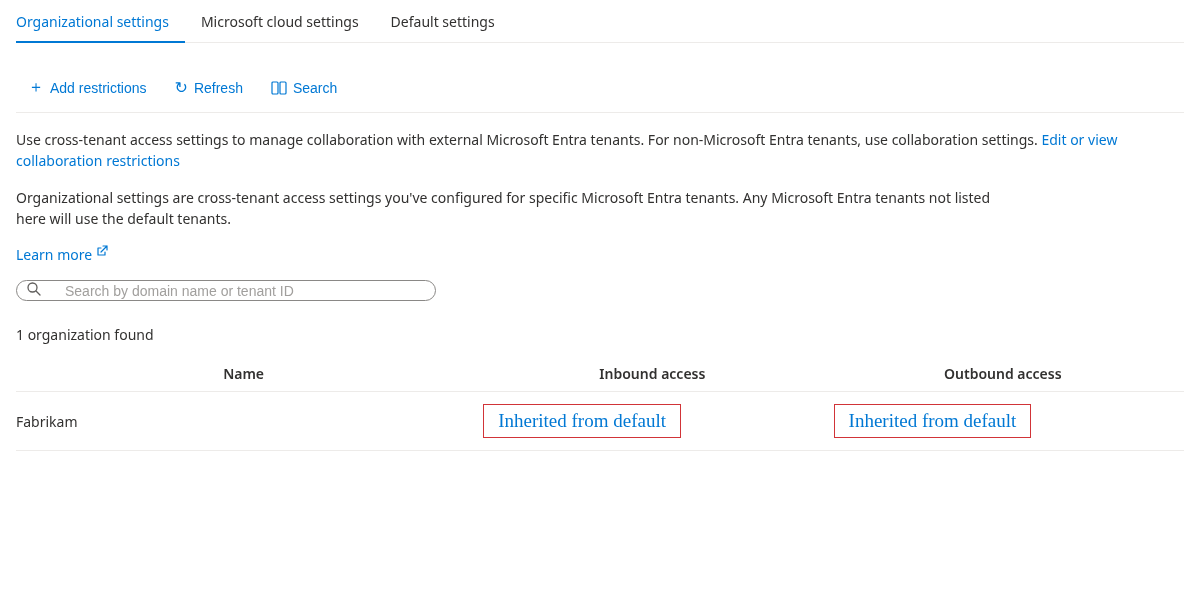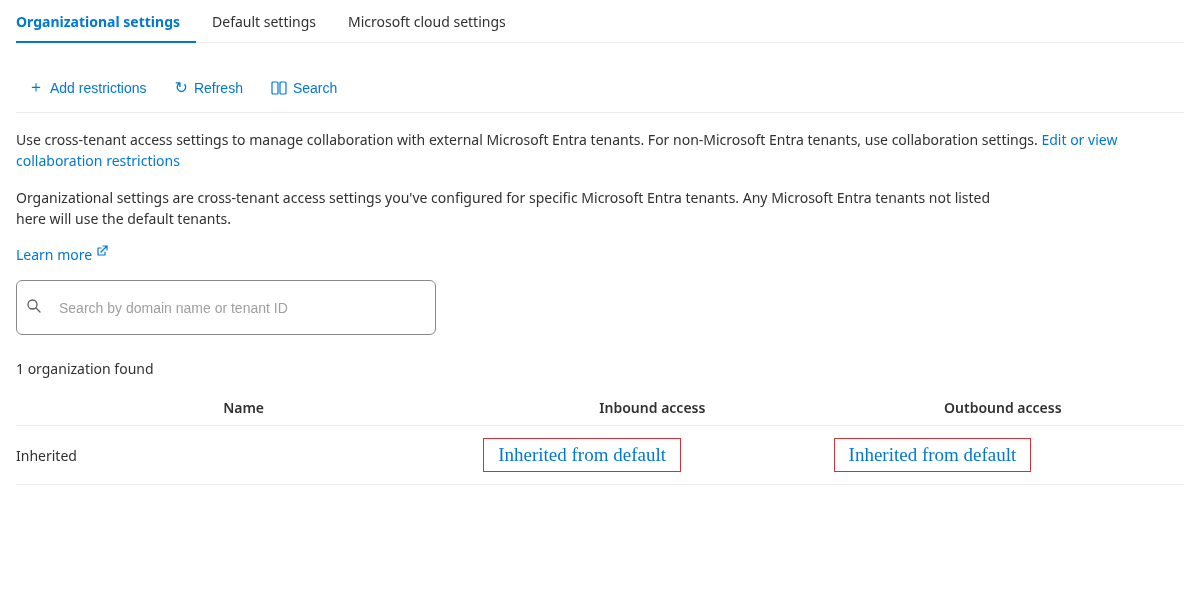--- a/index.html
+++ b/index.html
@@ -35,21 +35,21 @@
       color: #323130;
       cursor: pointer;
       border-bottom: 2px solid transparent;
       margin-bottom: -1px;
       white-space: nowrap;
     }
 
     .tab.active {
       color: #0078d4;
       border-bottom: 2px solid #0078d4;
-      font-weight: 700;
+      font-weight: 400;
     }
 
     .tab:first-child {
       padding-left: 0;
     }
 
     
     .toolbar {
       display: flex;
       align-items: center;
@@ -112,24 +112,24 @@
 
     
     .search-container {
       margin-bottom: 24px;
     }
 
     .search-box {
       display: flex;
       align-items: center;
       border: 1px solid #8a8886;
-      border-radius: 6px;
-      padding: 17px 10px;
+      border-radius: 12px;
+      padding: 0 10px;
       width: 420px;
-      gap: 18px;
+      gap: 24px;
       background: #fff;
     }
 
     .search-icon-wrap {
       color: #605e5c;
       font-size: 14px;
     }
 
     .search-input {
       border: none;
@@ -205,22 +205,22 @@
       font-family: Liberation Serif, serif;
     }
   </style>
 </head>
 <body>
 
 <div class="page-container">
 
   <div class="tabs">
     <div class="tab active">Organizational settings</div>
+    <div class="tab">Microsoft cloud settings</div>
     <div class="tab">Default settings</div>
-    <div class="tab">Microsoft cloud settings</div>
   </div>
 
   <div class="toolbar">
     <button class="toolbar-btn">
       <span class="icon">＋</span>
       <span>Add restrictions</span>
     </button>
     <button class="toolbar-btn">
       <span class="icon">↻</span>
       <span>Refresh</span>
@@ -280,21 +280,21 @@
   <table class="org-table">
     <thead>
       <tr>
         <th>Name</th>
         <th>Inbound access</th>
         <th>Outbound access</th>
       </tr>
     </thead>
     <tbody>
       <tr class="table-row">
-        <td>Inherited</td>
+        <td>Fabrikam</td>
         <td>
           <span class="inherited-badge">Inherited from default</span>
         </td>
         <td>
           <span class="inherited-badge">Inherited from default</span>
         </td>
       </tr>
     </tbody>
   </table>
 </div>

